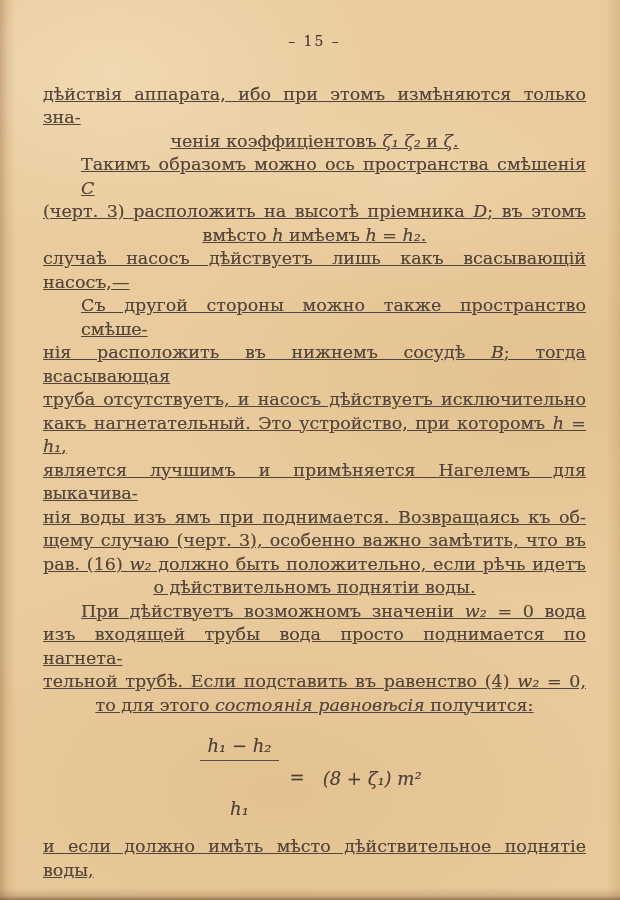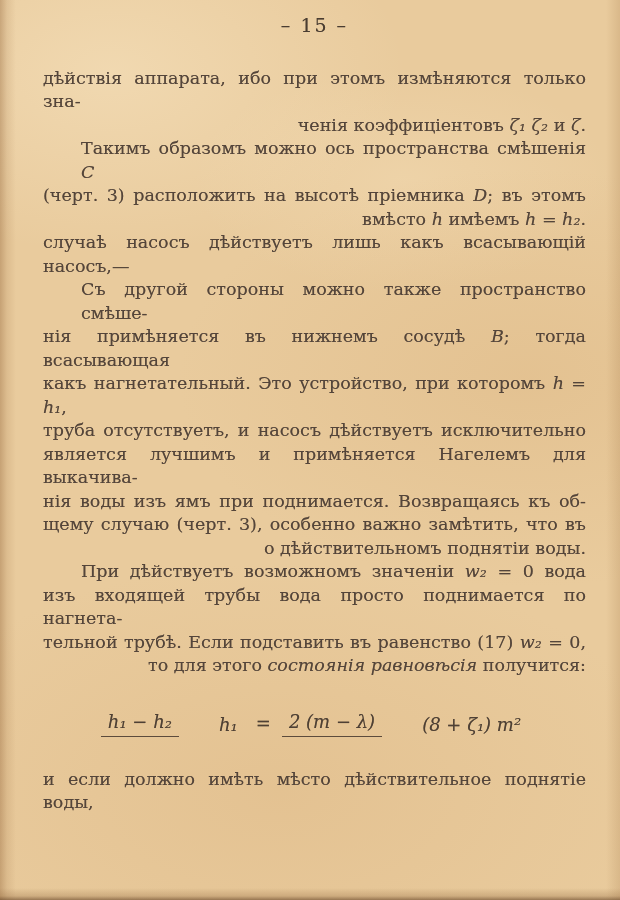--- a/index.html
+++ b/index.html
@@ -19,44 +19,44 @@
       radial-gradient(ellipse 420px 260px at 18% 8%, rgba(250,233,200,0.45), rgba(250,233,200,0) 70%),
       radial-gradient(ellipse 500px 300px at 85% 42%, rgba(213,170,115,0.28), rgba(213,170,115,0) 70%),
       radial-gradient(ellipse 560px 320px at 45% 88%, rgba(215,173,120,0.30), rgba(215,173,120,0) 72%),
       radial-gradient(ellipse 300px 160px at 65% 20%, rgba(248,228,192,0.30), rgba(248,228,192,0) 70%);
     color: var(--ink, #54453a);
     font-size: 17.5px;
     line-height: 23.5px;
     text-shadow: 0 0 0.5px rgba(84,69,58,0.55);
   }
   .page-number {
-    margin: 0; padding-top: 14px;
+    margin: 0; padding-top: 30px;
     text-align: center;
-    font-size: 19px;
+    font-size: 14px;
     letter-spacing: 2px;
     color: #4a3d31;
   }
-  .pgroup { margin: 0; }
+  .pgroup { margin: 0; text-decoration: underline; }
   #pgroup-a { margin-top: 29px; }
   .para + .para { }
-  .line { text-align: right; }
+  .line { text-align: center; }
   .line.jl { text-align: justify; text-align-last: justify; }
   .line.ind { padding-left: 38px; }
   .seg { font-style: normal; }
   .seg.it { font-style: italic; }
   .formula {
     margin: 17px 0 15px;
     min-height: 58px;
     display: flex; align-items: center; justify-content: center;
     font-style: italic;
     font-size: 18px;
     line-height: 23px;
     color: #4e4034;
   }
-  .frac { display: inline-flex; text-align: center; gap: 33px; }
+  .frac { display: inline-flex; flex-direction: column; text-align: center; gap: 33px; }
   .frac .num { border-bottom: 1.3px solid #5c4b3c; padding: 0 7px 3px; }
   .frac .den { padding: 3px 7px 0; }
   .rel { margin: 0 11px; font-style: normal; }
 </style>
 </head>
 <body>
 
 <div class="page" style="--paper: #e9cb9d; --ink: #54453a;">
 
   <div class="page-number">– 15 –</div>
@@ -67,44 +67,44 @@
         <div class="line"><span class="seg">ченія коэффиціентовъ </span><span class="seg it">ζ₁ ζ₂</span><span class="seg"> и </span><span class="seg it">ζ</span><span class="seg">.</span></div>
       </div>
       <div class="para">
         <div class="line jl ind"><span class="seg">Такимъ образомъ можно ось пространства смѣшенія </span><span class="seg it">C</span></div>
         <div class="line jl"><span class="seg">(черт. 3) расположить на высотѣ пріемника </span><span class="seg it">D</span><span class="seg">; въ этомъ</span></div>
         <div class="line"><span class="seg">вмѣсто </span><span class="seg it">h</span><span class="seg"> имѣемъ </span><span class="seg it">h = h₂</span><span class="seg">.</span></div>
         <div class="line jl"><span class="seg">случаѣ насосъ дѣйствуетъ лишь какъ всасывающій насосъ,—</span></div>
       </div>
       <div class="para">
         <div class="line jl ind"><span class="seg">Съ другой стороны можно также пространство смѣше-</span></div>
-        <div class="line jl"><span class="seg">нія примѣняется въ нижнемъ сосудѣ </span><span class="seg it">B</span><span class="seg">; тогда всасывающая</span></div>
+        <div class="line jl"><span class="seg">нія расположить въ нижнемъ сосудѣ </span><span class="seg it">B</span><span class="seg">; тогда всасывающая</span></div>
+        <div class="line jl"><span class="seg">труба отсутствуетъ, и насосъ дѣйствуетъ исключительно</span></div>
         <div class="line jl"><span class="seg">какъ нагнетательный. Это устройство, при которомъ </span><span class="seg it">h = h₁</span><span class="seg">,</span></div>
-        <div class="line jl"><span class="seg">труба отсутствуетъ, и насосъ дѣйствуетъ исключительно</span></div>
         <div class="line jl"><span class="seg">является лучшимъ и примѣняется Нагелемъ для выкачива-</span></div>
         <div class="line jl"><span class="seg">нія воды изъ ямъ при поднимается. Возвращаясь къ об-</span></div>
         <div class="line jl"><span class="seg">щему случаю (черт. 3), особенно важно замѣтить, что въ</span></div>
+        <div class="line jl"><span class="seg">рав. (16) </span><span class="seg it">w₂</span><span class="seg"> должно быть положительно, если рѣчь идетъ</span></div>
         <div class="line"><span class="seg">о дѣйствительномъ поднятіи воды.</span></div>
       </div>
       <div class="para">
         <div class="line jl ind"><span class="seg">При дѣйствуетъ возможномъ значеніи </span><span class="seg it">w₂</span><span class="seg"> = 0 вода</span></div>
         <div class="line jl"><span class="seg">изъ входящей трубы вода просто поднимается по нагнета-</span></div>
-        <div class="line jl"><span class="seg">тельной трубѣ. Если подставить въ равенство (17) </span><span class="seg it">w₂</span><span class="seg"> = 0,</span></div>
+        <div class="line jl"><span class="seg">тельной трубѣ. Если подставить въ равенство (4) </span><span class="seg it">w₂</span><span class="seg"> = 0,</span></div>
         <div class="line"><span class="seg">то для этого </span><span class="seg it">состоянія равновѣсія</span><span class="seg"> получится:</span></div>
       </div>
     </div>
 
   <div class="formula">
     <span class="frac">
       <span class="num">h₁ − h₂</span>
       <span class="den">h₁</span>
     </span>
     <span class="rel">=</span>
     <span class="frac">
-      <span class="num">2 (m − λ)</span>
       <span class="den">(8 + ζ₁) m²</span>
     </span>
   </div>
 
   <div class="pgroup" id="pgroup-b">
       <div class="para">
         <div class="line jl"><span class="seg">и если должно имѣть мѣсто дѣйствительное поднятіе воды,</span></div>
       </div>
     </div>
 

